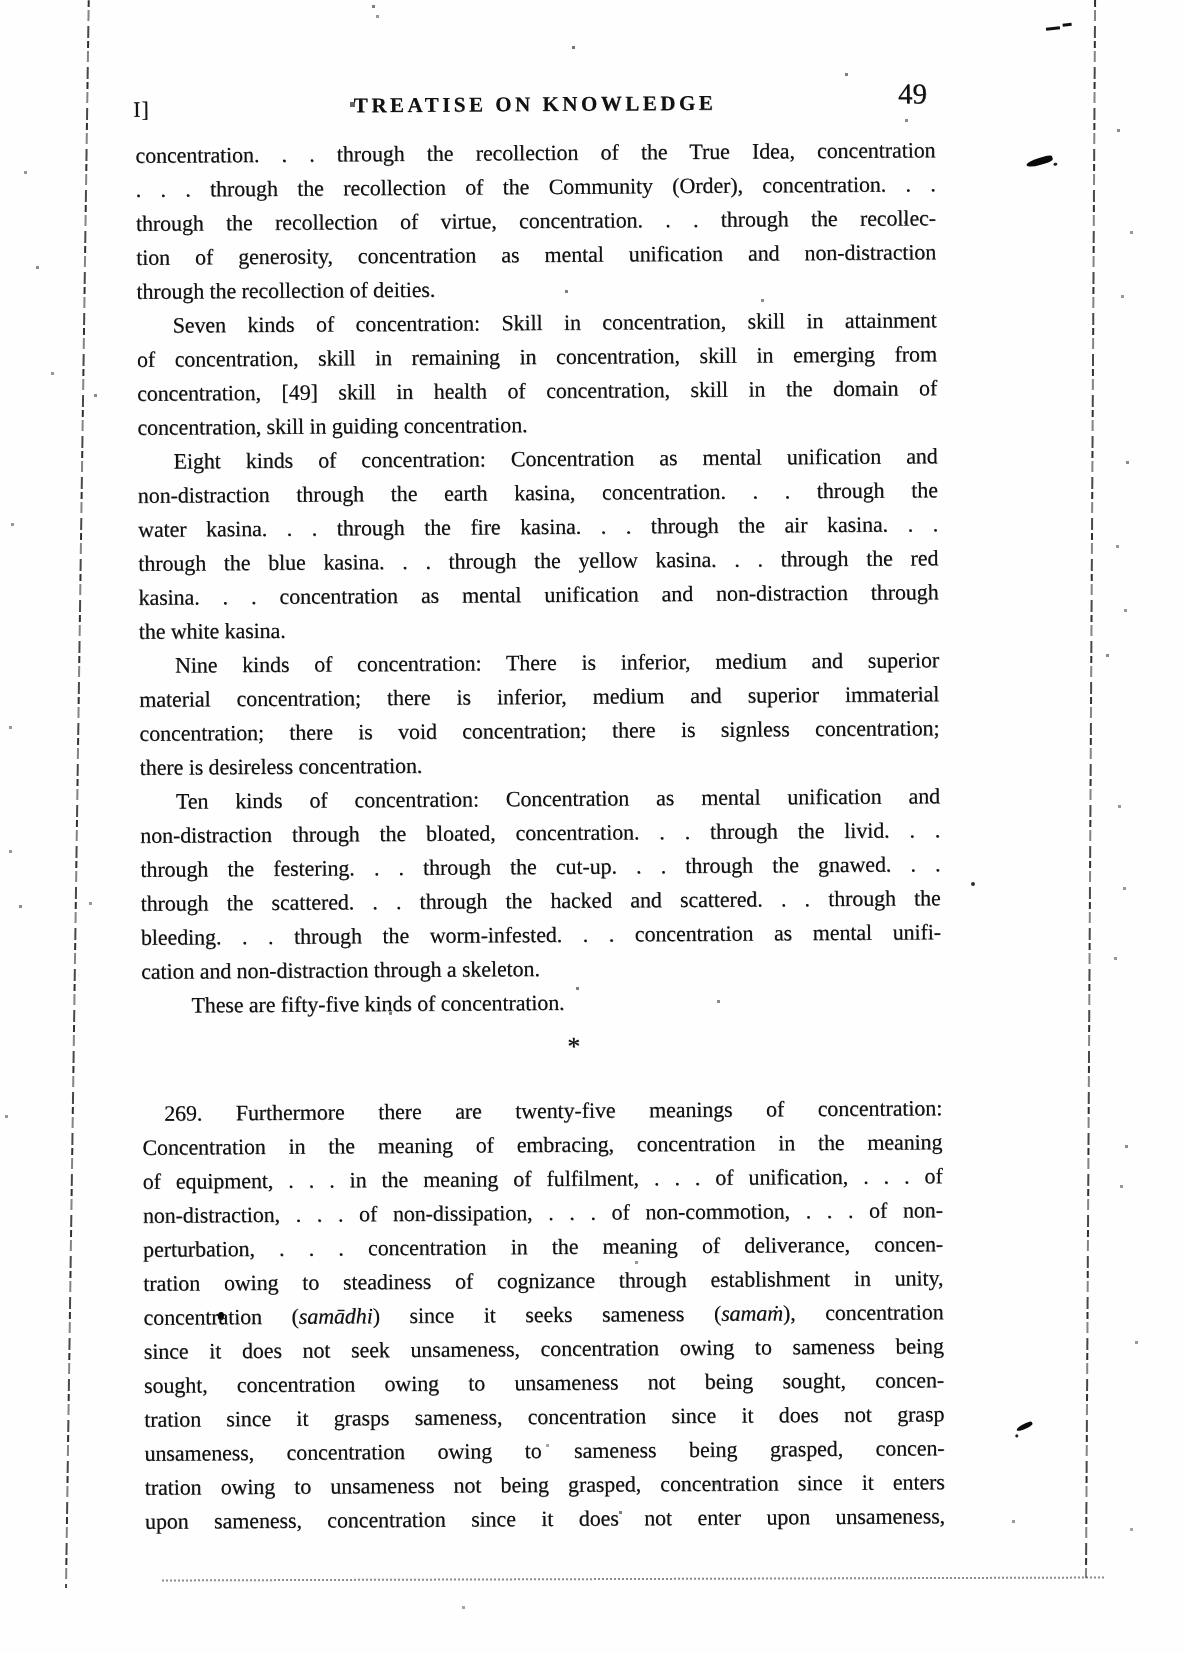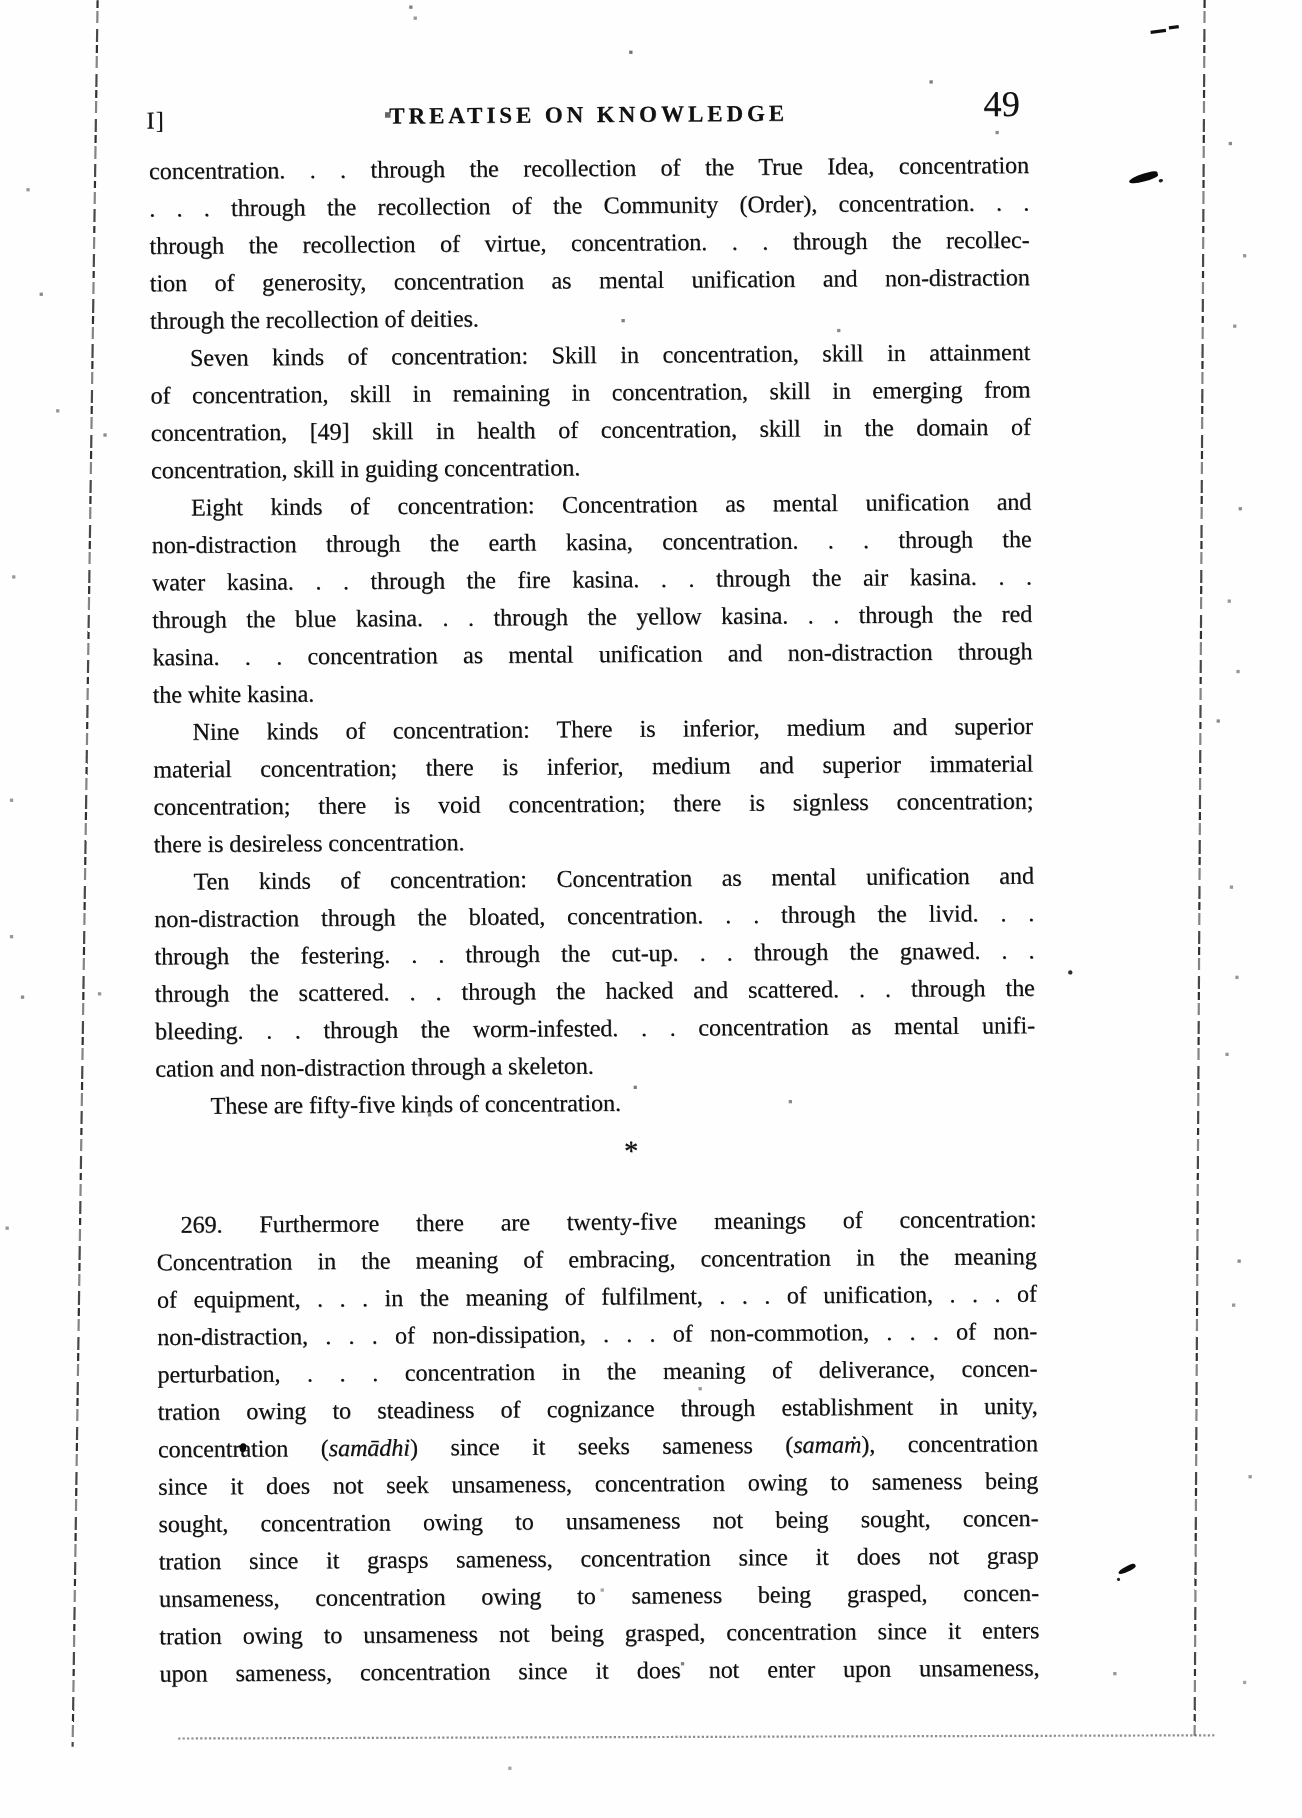--- a/index.html
+++ b/index.html
@@ -13,21 +13,21 @@
   .content{
     position:absolute;left:140px;top:80px;width:800px;
     transform:rotate(-0.4deg);transform-origin:50% 50%;
   }
   .header{position:relative;height:56px;}
   .part-mark{position:absolute;left:-2px;top:14px;font-size:22px;letter-spacing:1px;
     text-shadow:0.3px 0.3px 0.4px rgba(0,0,0,.6);}
   .running-title{position:absolute;left:0;right:0;top:12px;text-align:center;
     font-size:21px;font-weight:700;letter-spacing:3.5px;
     text-shadow:0.3px 0.3px 0.5px rgba(0,0,0,.5);}
-  .page-number{position:absolute;right:8px;top:0;font-size:33px;
+  .page-number{position:absolute;right:8px;top:0;font-size:29px;
     text-shadow:0.3px 0.3px 0.5px rgba(0,0,0,.55);}
   .body-text{font-size:22px;line-height:34px;
     text-shadow:0.35px 0.35px 0.45px rgba(0,0,0,.55);letter-spacing:-0.1px;}
   .paragraph{margin:0;}
   .line{text-align:justify;text-align-last:justify;}
   .line.last{text-align-last:left;}
   .line i{}
   .divider{height:34px;margin:12px 0 28px;text-align:center;
     font-size:26px;padding-left:64px;line-height:30px;
     text-shadow:0.4px 0.4px 0.5px rgba(0,0,0,.6);}

